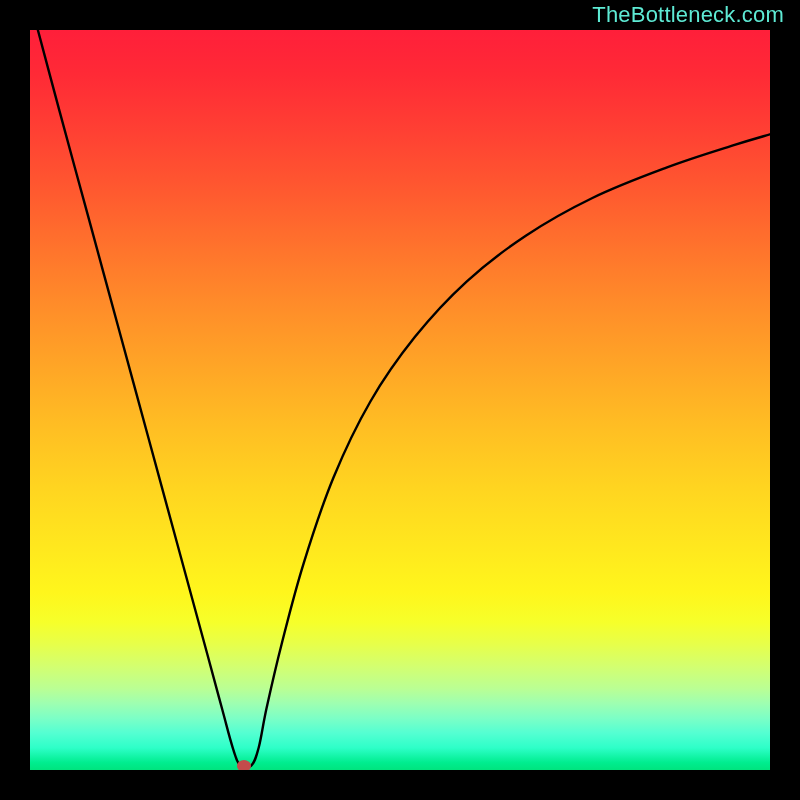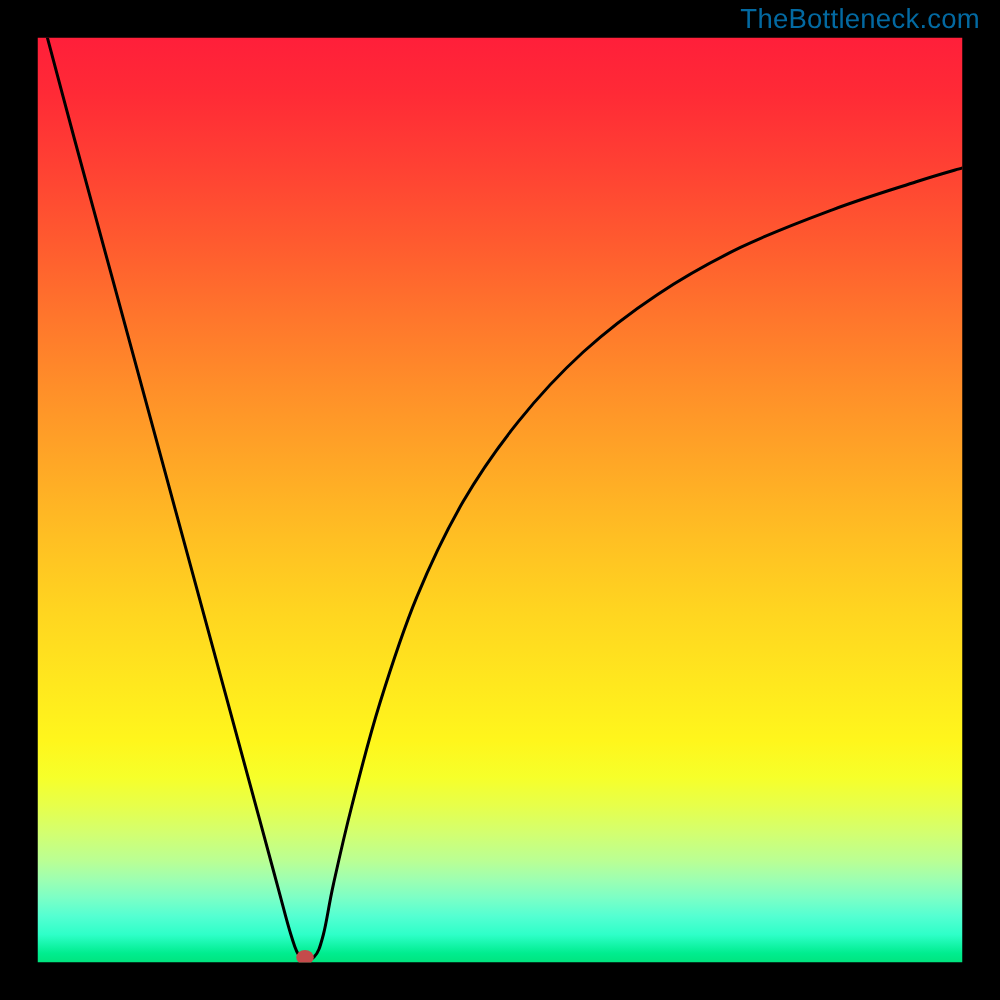--- a/index.html
+++ b/index.html
@@ -14,21 +14,21 @@
   .frame {
     position: relative;
     width: 800px;
     height: 800px;
     background: #000;
   }
   .watermark {
     position: absolute;
     top: 2px;
     right: 16px;
-    color: #0369a1;
+    color: #5eead4;
     font-size: 22px;
     font-weight: 500;
     letter-spacing: 0.2px;
     z-index: 10;
     user-select: none;
   }
   .plot-area {
     position: absolute;
     left: 30px;
     top: 30px;

